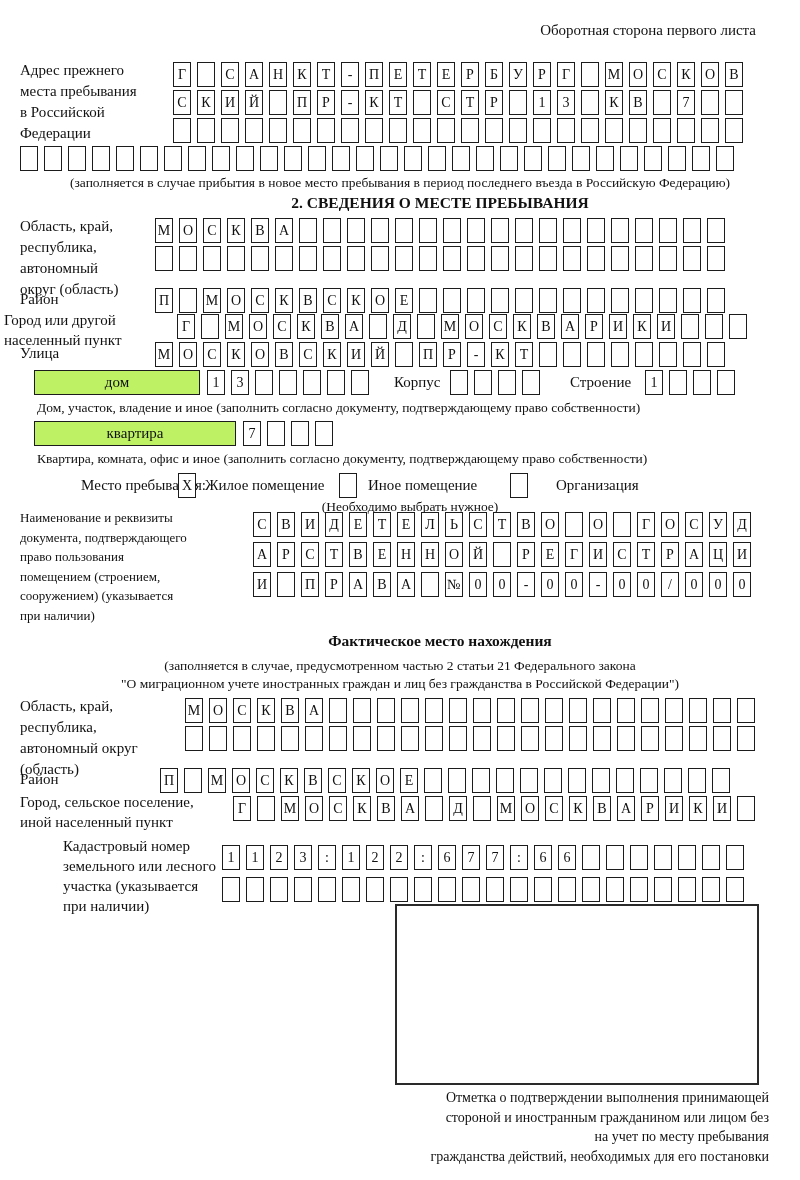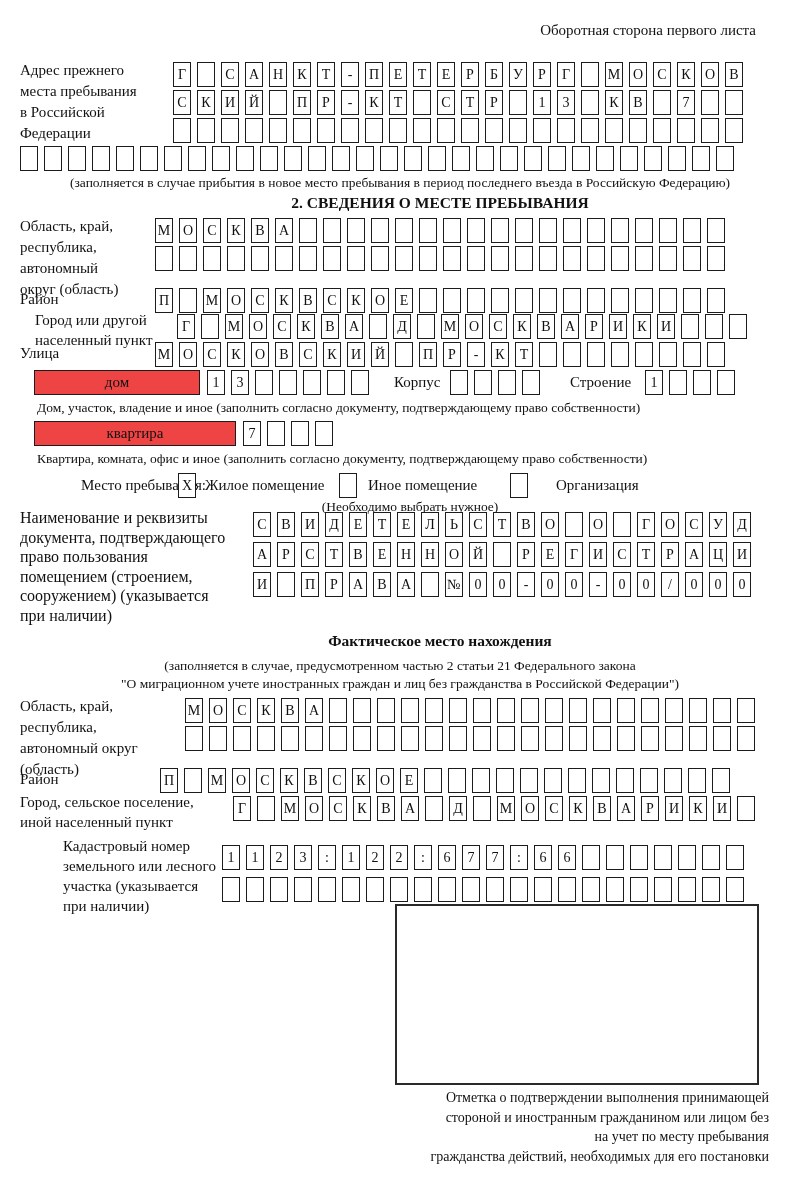--- a/index.html
+++ b/index.html
@@ -15,21 +15,21 @@
   .title{font-size:15.5px;font-weight:bold;padding-left:40px;}
   .center{width:800px;left:0;text-align:center;}
   .boxrow{position:absolute;display:flex;gap:6px;}
   .cell{
     width:18px;height:25px;border:1.6px solid #1c1c1c;box-sizing:border-box;
     display:inline-flex;align-items:center;justify-content:center;
     font-size:14px;background:#fff;flex:0 0 auto;
   }
   .bigbox{
     position:absolute;height:25px;border:1.6px solid #1c1c1c;box-sizing:border-box;
-    display:flex;align-items:center;justify-content:center;font-size:15px;background:#ef4444;
+    display:flex;align-items:center;justify-content:center;font-size:15px;background:#bef264;
   }
   .stamp{
     position:absolute;border:2px solid #2a2a2a;background:#fff;
   }
   .stampnote{font-size:14px;line-height:19.5px;text-align:right;}
 </style>
 </head>
 <body>
 
 <div class="abs lbl" style="top:20px;right:44px;">Оборотная сторона первого листа</div>
@@ -234,21 +234,21 @@
     <span class="cell"></span>
     <span class="cell"></span>
     <span class="cell"></span>
     <span class="cell"></span>
     <span class="cell"></span>
     <span class="cell"></span>
     <span class="cell"></span>
     <span class="cell"></span>
   </div>
 
-<div class="abs lbl2" style="left:35px;top:310px;width:150px;">
+<div class="abs lbl2" style="left:4px;top:310px;width:150px;">
   <div>Город или другой</div>
   <div>населенный пункт</div>
 </div>
 <div class="boxrow" style="left:177px;top:314px;">
     <span class="cell">Г</span>
     <span class="cell"></span>
     <span class="cell">М</span>
     <span class="cell">О</span>
     <span class="cell">С</span>
     <span class="cell">К</span>
@@ -337,21 +337,21 @@
 
 <div class="abs lbl" style="left:37px;top:475px;margin-left:44px;">Место пребывания:</div>
 <span class="cell abs" style="left:178px;top:473px;">X</span>
 <div class="abs lbl" style="left:205px;top:475px;">Жилое помещение</div>
 <span class="cell abs" style="left:339px;top:473px;"></span>
 <div class="abs lbl" style="left:368px;top:475px;">Иное помещение</div>
 <span class="cell abs" style="left:510px;top:473px;"></span>
 <div class="abs lbl" style="left:556px;top:475px;">Организация</div>
 <div class="abs cap" style="left:20px;top:499px;width:780px;text-align:center;">(Необходимо выбрать нужное)</div>
 
-<div class="abs" style="left:20px;top:508px;width:225px;font-size:16px;line-height:19.5px;">
+<div class="abs" style="left:20px;top:508px;width:225px;font-size:13px;line-height:19.5px;">
   <div>Наименование и реквизиты</div>
   <div>документа, подтверждающего</div>
   <div>право пользования</div>
   <div>помещением (строением,</div>
   <div>сооружением) (указывается</div>
   <div>при наличии)</div>
 </div>
 <div class="boxrow" style="left:253px;top:512px;">
     <span class="cell">С</span>
     <span class="cell">В</span>

